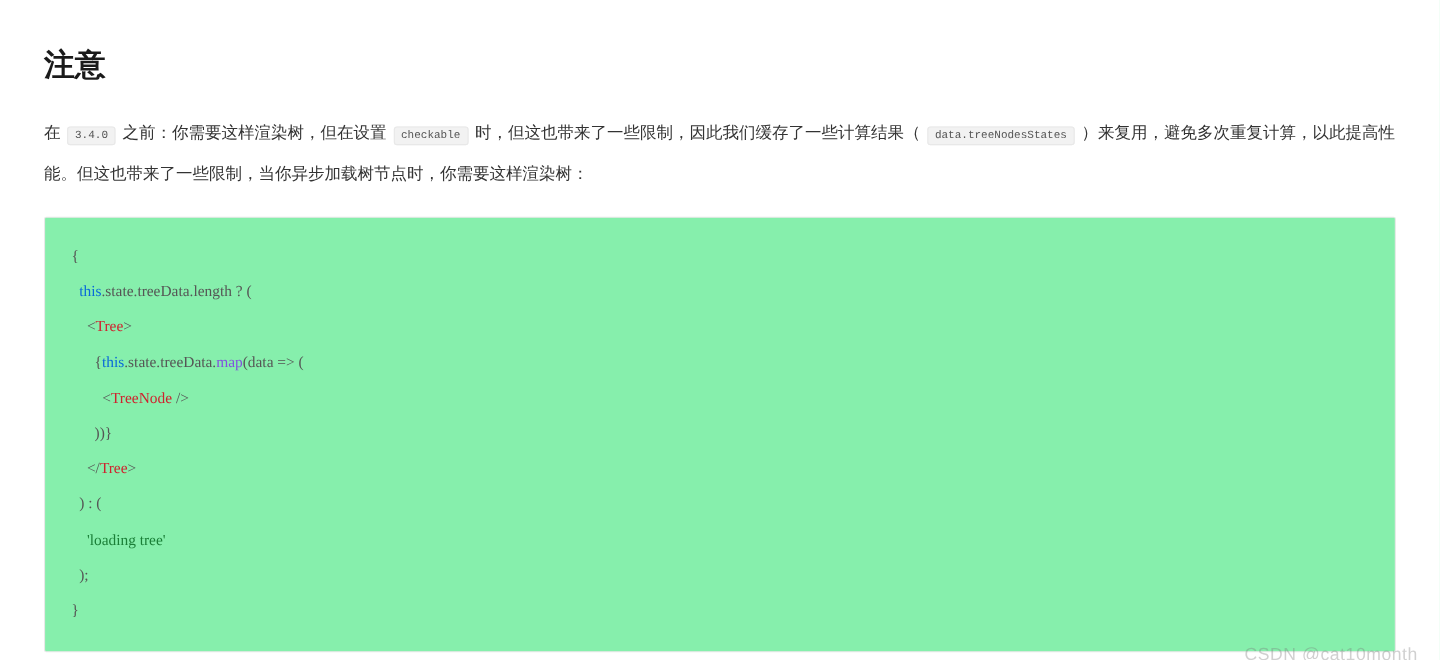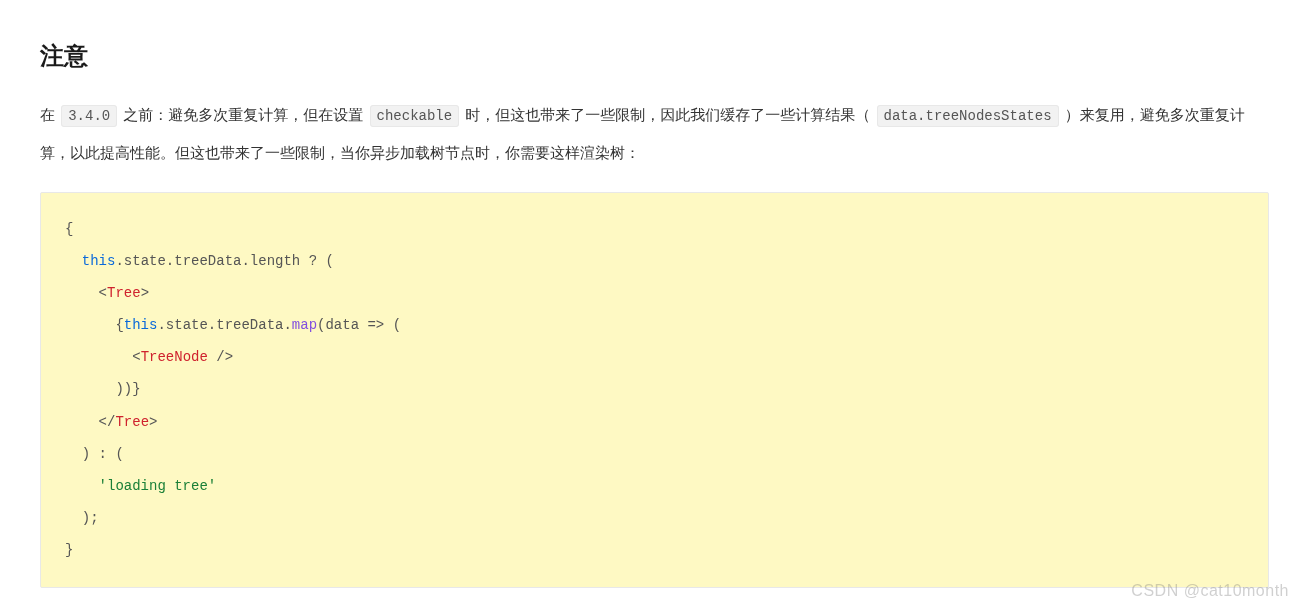--- a/index.html
+++ b/index.html
@@ -9,47 +9,47 @@
     }
     body {
       font-family: -apple-system, BlinkMacSystemFont, "Segoe UI", "PingFang SC", "Hiragino Sans GB", "Microsoft YaHei", "Helvetica Neue", Helvetica, Arial, sans-serif;
       background: #ffffff;
       color: #333333;
       padding: 40px 40px 20px 40px;
       width: 1309px;
       position: relative;
     }
     .heading {
-      font-size: 24px;
+      font-size: 28px;
       font-weight: 600;
       color: #1a1a1a;
       margin-bottom: 24px;
     }
     .paragraph {
       font-size: 15px;
       line-height: 2.5;
       color: #333333;
       margin-bottom: 20px;
     }
     .inline-code {
       font-family: "SFMono-Regular", Consolas, "Liberation Mono", Menlo, Courier, monospace;
       background: #f2f2f2;
       border: 1px solid #e8e8e8;
       border-radius: 3px;
       padding: 2px 6px;
-      font-size: 14px;
+      font-size: 10px;
       color: #555555;
       margin: 0 2px;
     }
     .code-block {
-      background: #fef9c3;
+      background: #86efac;
       border: 1px solid #e8e8e8;
       border-radius: 2px;
       padding: 20px 24px;
-      font-family: Liberation Mono, monospace;
+      font-family: Liberation Serif, serif;
       font-size: 14px;
       line-height: 2.3;
       color: #555555;
       overflow-x: auto;
       white-space: pre;
     }
     .tok-kw { color: #0969da; }
     .tok-tag { color: #cf222e; }
     .tok-fn { color: #8250df; }
     .tok-str { color: #1a7f37; }
@@ -61,21 +61,21 @@
       color: rgba(120,120,120,0.35);
       letter-spacing: 0.5px;
     }
   </style>
 </head>
 <body>
 
 <h2 class="heading">注意</h2>
 
 <p class="paragraph">
-  <span>在 </span><code class="inline-code">3.4.0</code><span> 之前：避免多次重复计算，但在设置 </span><code class="inline-code">checkable</code><span> 时，但这也带来了一些限制，因此我们缓存了一些计算结果（ </span><code class="inline-code">data.treeNodesStates</code><span> ）来复用，避免多次重复计算，以此提高性能。但这也带来了一些限制，当你异步加载树节点时，你需要这样渲染树：</span>
+  <span>在 </span><code class="inline-code">3.4.0</code><span> 之前：你需要这样渲染树，但在设置 </span><code class="inline-code">checkable</code><span> 时，但这也带来了一些限制，因此我们缓存了一些计算结果（ </span><code class="inline-code">data.treeNodesStates</code><span> ）来复用，避免多次重复计算，以此提高性能。但这也带来了一些限制，当你异步加载树节点时，你需要这样渲染树：</span>
 </p>
 
 <div class="code-block"><span>{</span>
 <span>  </span><span class="tok-kw">this</span><span>.state.treeData.length ? (</span>
 <span>    &lt;</span><span class="tok-tag">Tree</span><span>&gt;</span>
 <span>      {</span><span class="tok-kw">this</span><span>.state.treeData.</span><span class="tok-fn">map</span><span>(data =&gt; (</span>
 <span>        &lt;</span><span class="tok-tag">TreeNode</span><span> /&gt;</span>
 <span>      ))}</span>
 <span>    &lt;/</span><span class="tok-tag">Tree</span><span>&gt;</span>
 <span>  ) : (</span>

